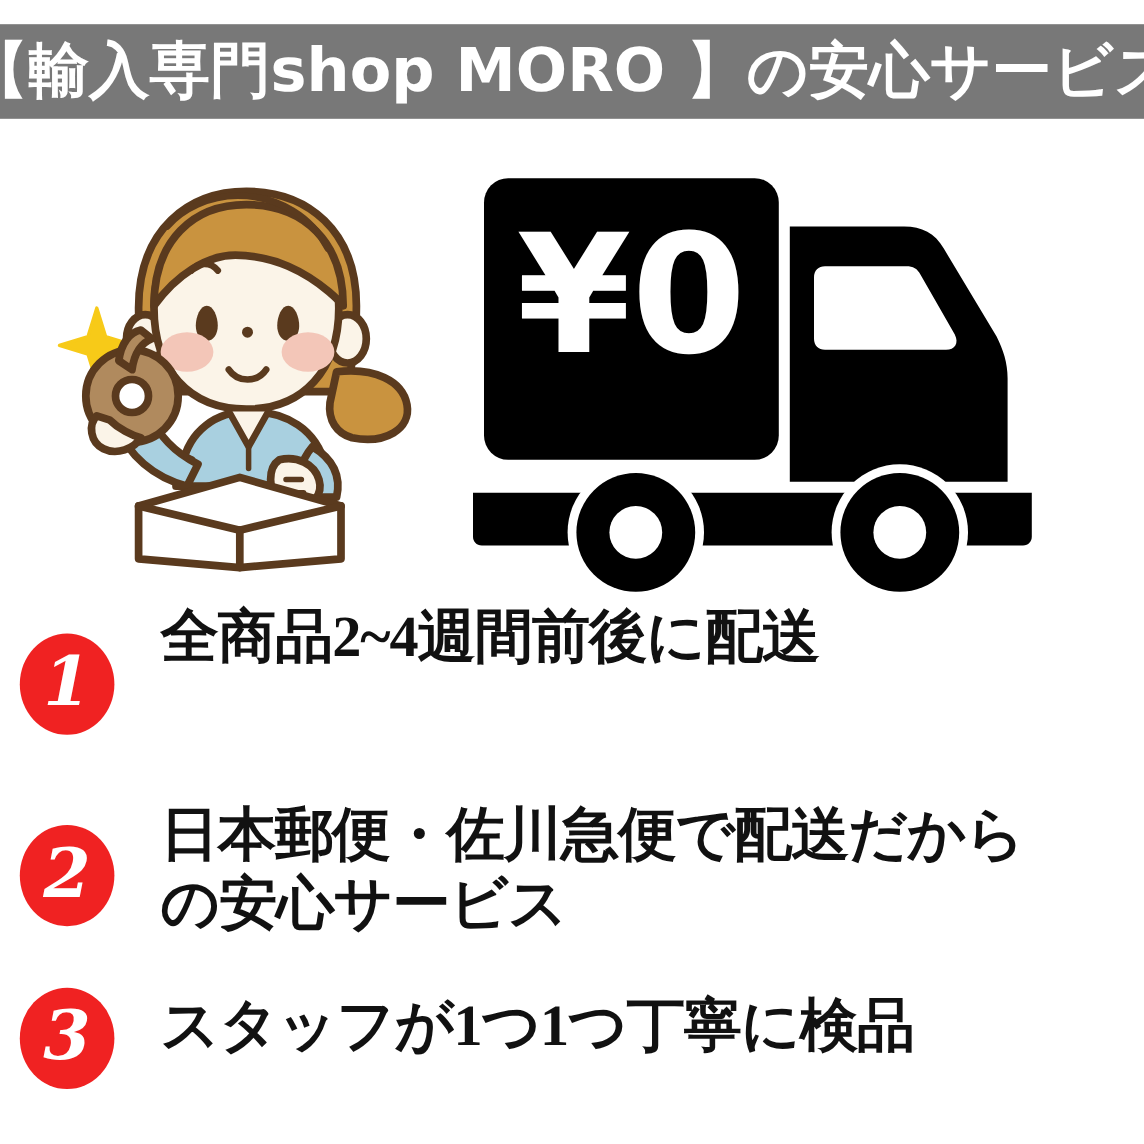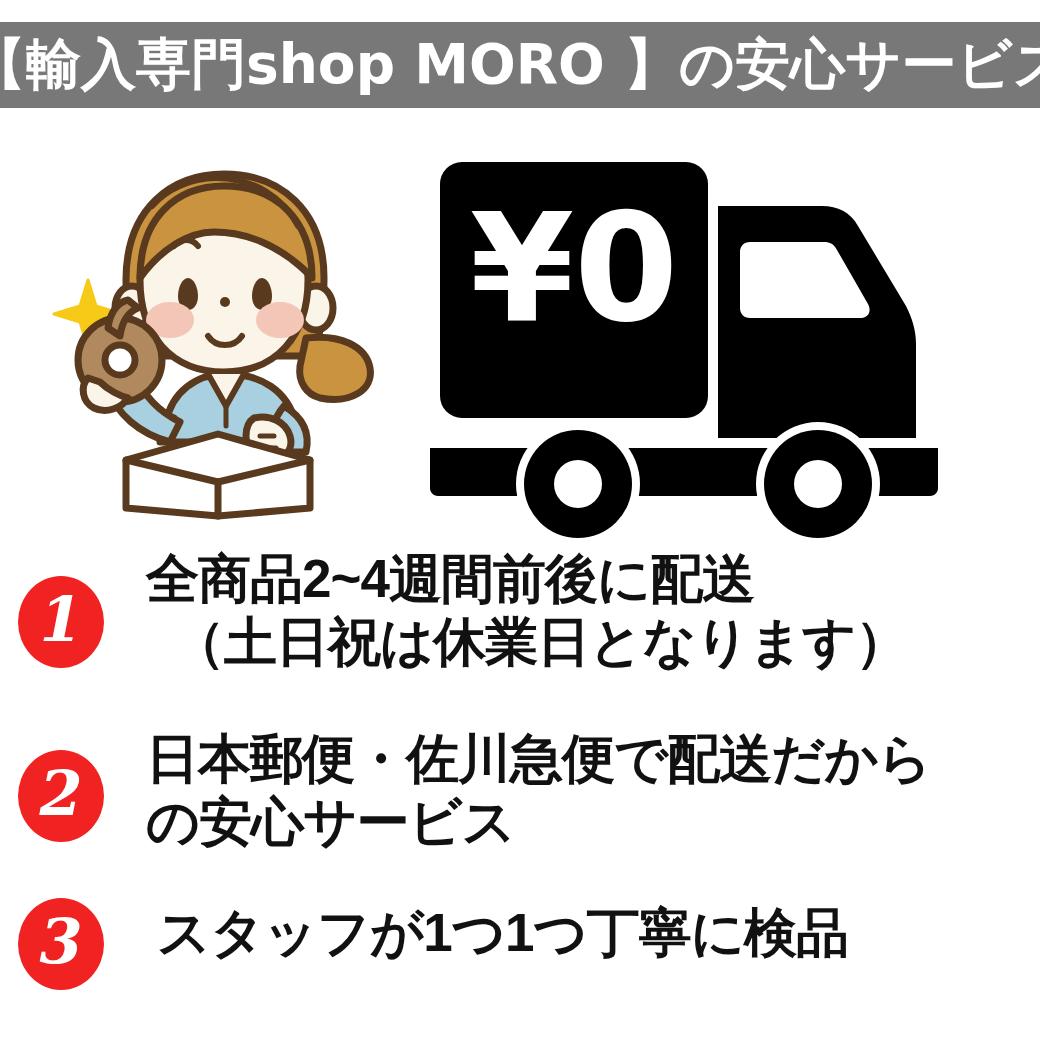--- a/index.html
+++ b/index.html
@@ -103,29 +103,29 @@
   }
   .row-1 .badge { left: 18px; top: 28px; }
   .row-2 .badge { left: 18px; top: 22px; }
   .row-3 .badge { left: 18px; top: 10px; }
 
   .feature-text {
     position: absolute;
     left: 146px;
     right: 27px;
     color: #111111;
-    font-family: Liberation Sans, sans-serif;
+    font-family: Liberation Serif, serif;
     font-weight: 700;
     font-size: 53px;
     line-height: 1.18;
     letter-spacing: -1px;
   }
   .row-1 .feature-text { top: 0px; }
   .row-2 .feature-text { top: 0px; left: 146px; }
-  .row-3 .feature-text { top: 14px; margin-left: 11px; }
+  .row-3 .feature-text { top: 14px; }
 
   .feature-line { display: block; white-space: nowrap; }
   .feature-line.indent { padding-left: 26px; }
   .row-2 .feature-line.second { padding-left: 0px; }
 
   
   svg { display: block; overflow: visible; }
 </style>
 </head>
 <body>
@@ -231,21 +231,20 @@
     </svg>
   </div>
 </div>
 
 <div class="feature-list">
 
   <div class="feature-row row-1">
     <div class="badge">1</div>
     <div class="feature-text">
       <span class="feature-line">全商品2~4週間前後に配送</span>
-      <span class="feature-line indent">（土日祝は休業日となります）</span>
     </div>
   </div>
 
   <div class="feature-row row-2">
     <div class="badge">2</div>
     <div class="feature-text">
       <span class="feature-line">日本郵便・佐川急便で配送だから</span>
       <span class="feature-line second">の安心サービス</span>
     </div>
   </div>

